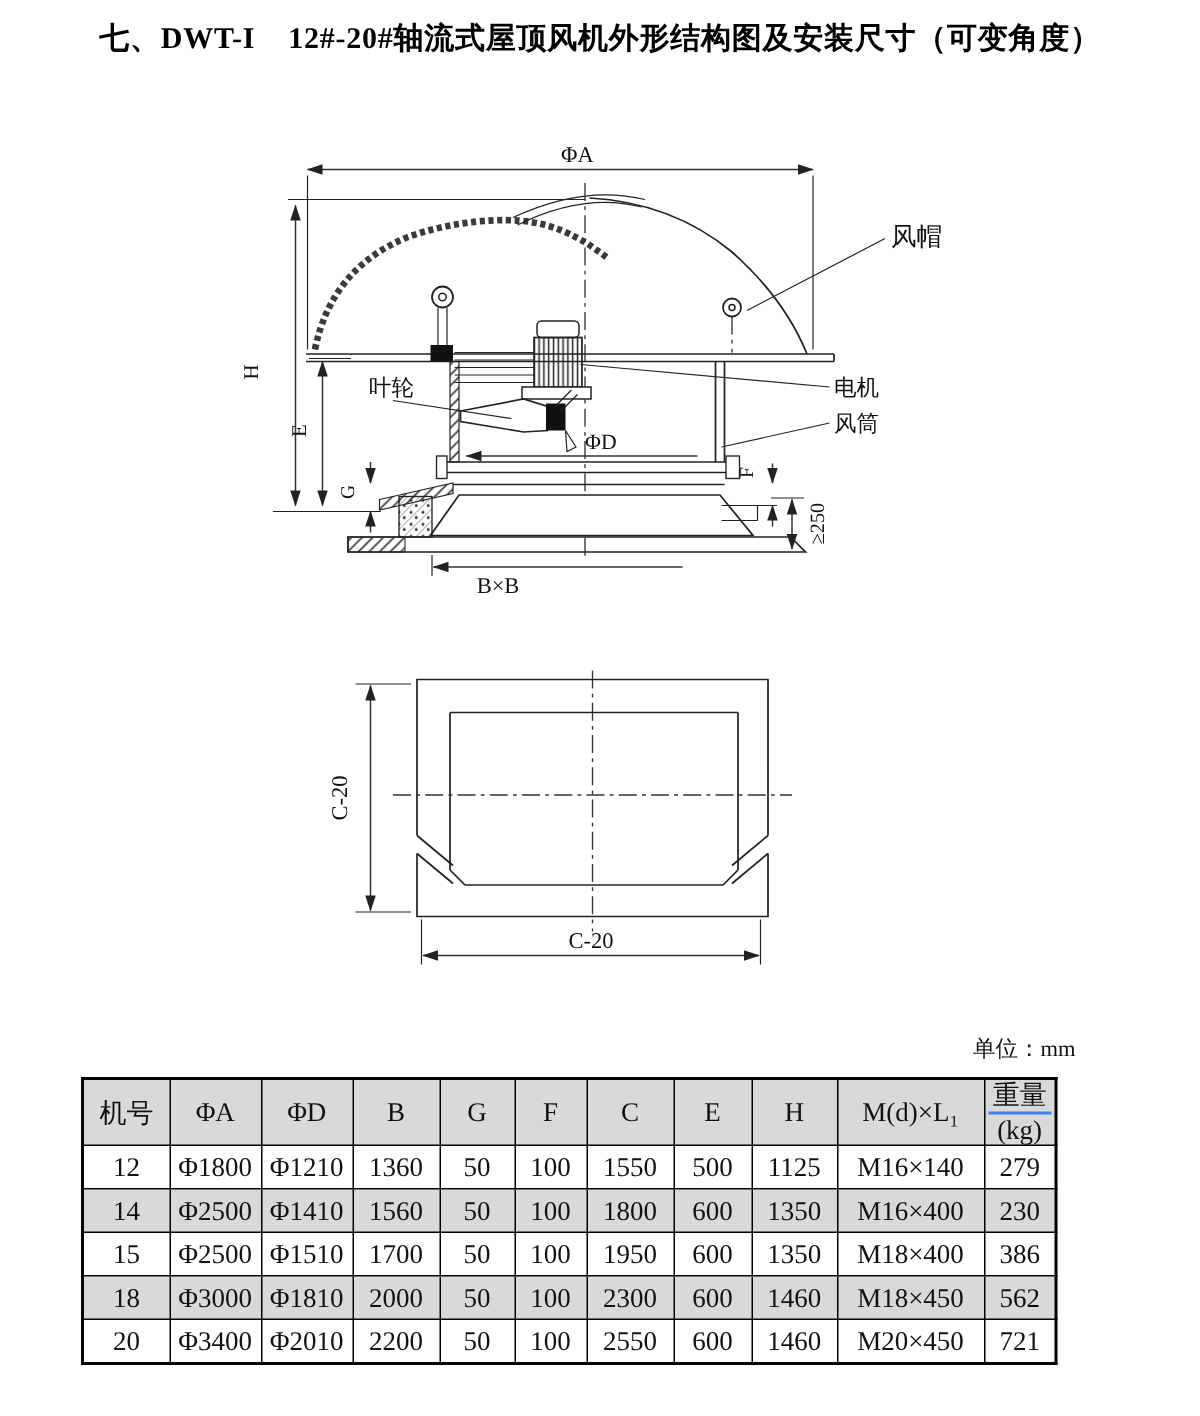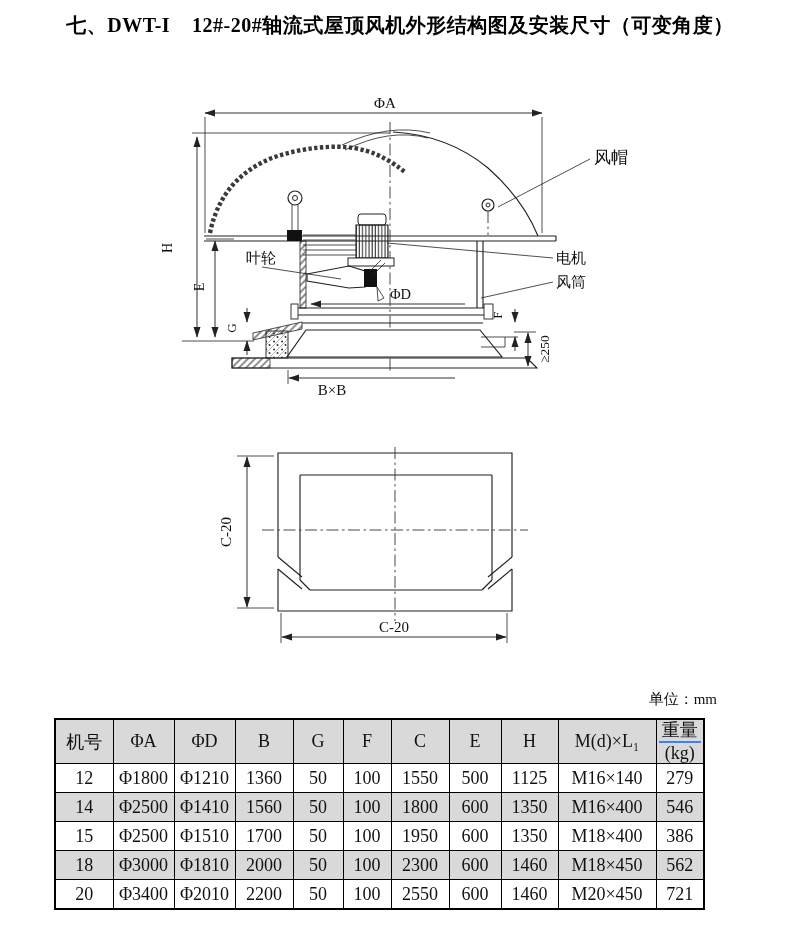--- a/index.html
+++ b/index.html
@@ -263,21 +263,21 @@
       <td>14</td>
       <td>Φ2500</td>
       <td>Φ1410</td>
       <td>1560</td>
       <td>50</td>
       <td>100</td>
       <td>1800</td>
       <td>600</td>
       <td>1350</td>
       <td>M16×400</td>
-      <td>546</td>
+      <td>230</td>
     </tr>
     <tr>
       <td>15</td>
       <td>Φ2500</td>
       <td>Φ1510</td>
       <td>1700</td>
       <td>50</td>
       <td>100</td>
       <td>1950</td>
       <td>600</td>

